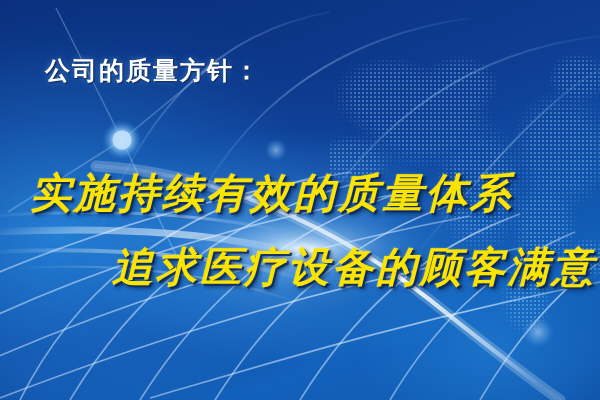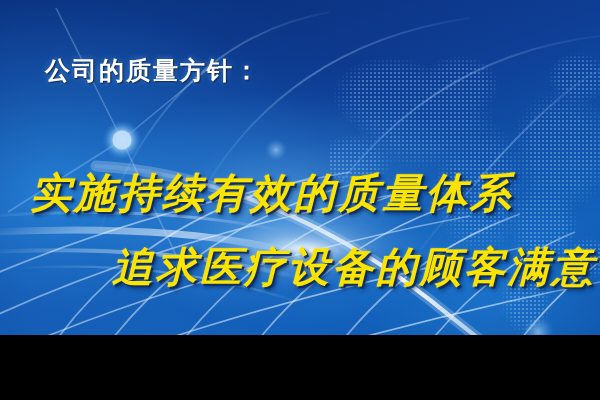--- a/index.html
+++ b/index.html
@@ -8,21 +8,21 @@
     padding: 0;
     background: #000;
   }
   body {
     font-family: "Liberation Sans", "DejaVu Sans", sans-serif;
   }
 
   #banner {
     position: relative;
     width: 600px;
-    height: 335px;
+    height: 400px;
     overflow: hidden;
     background: #0b3180;
   }
 
   
   .layer {
     position: absolute;
     inset: 0;
     pointer-events: none;
   }

